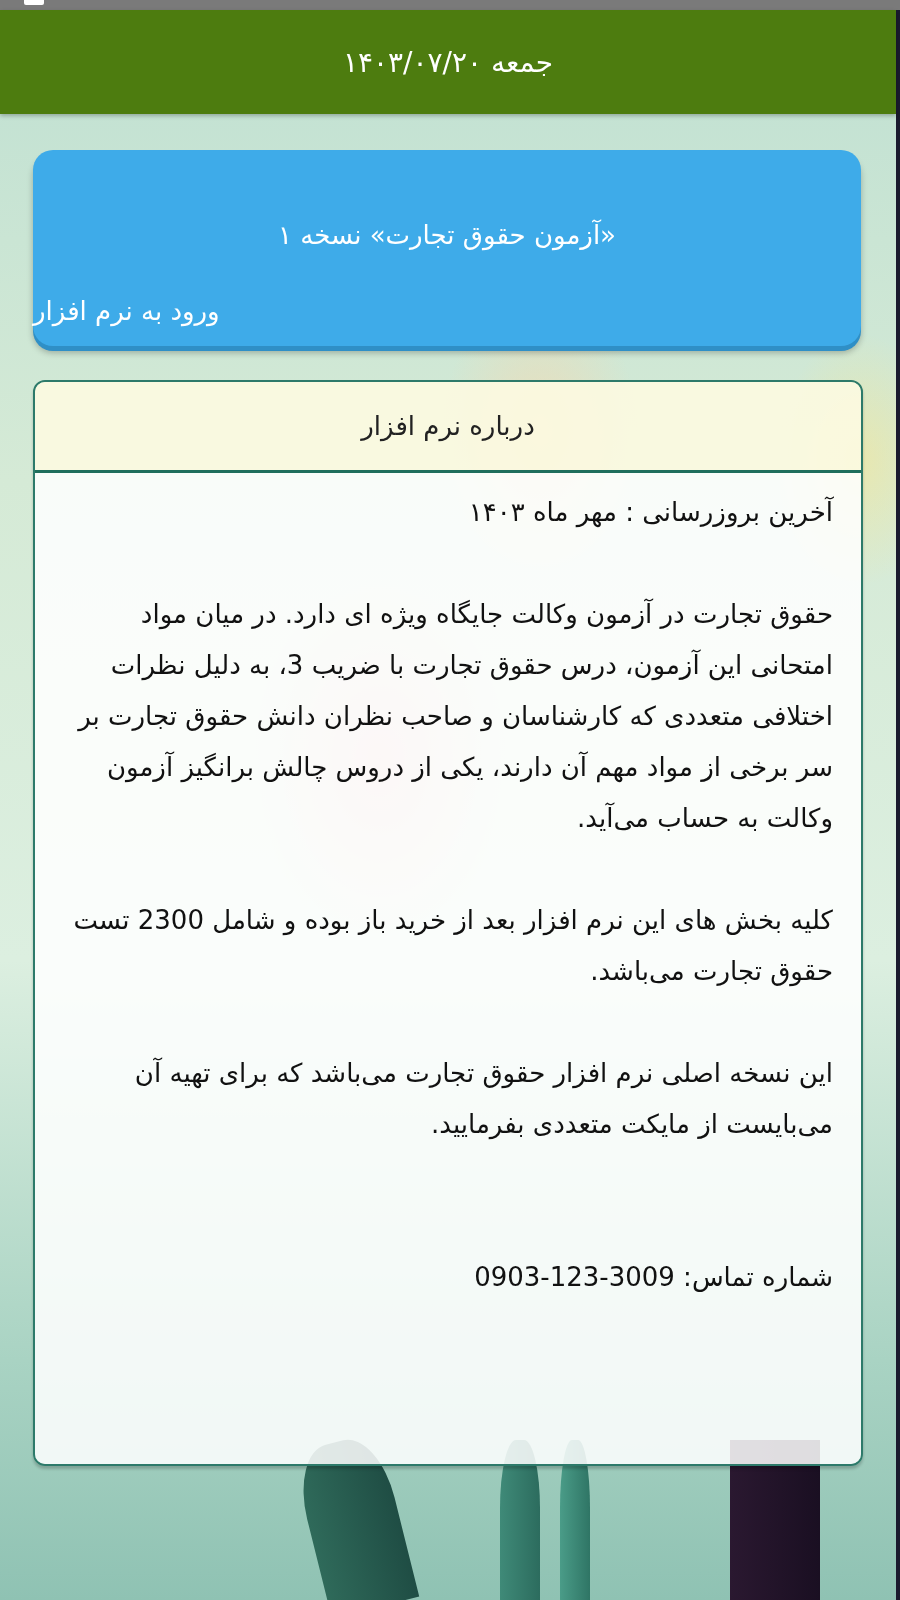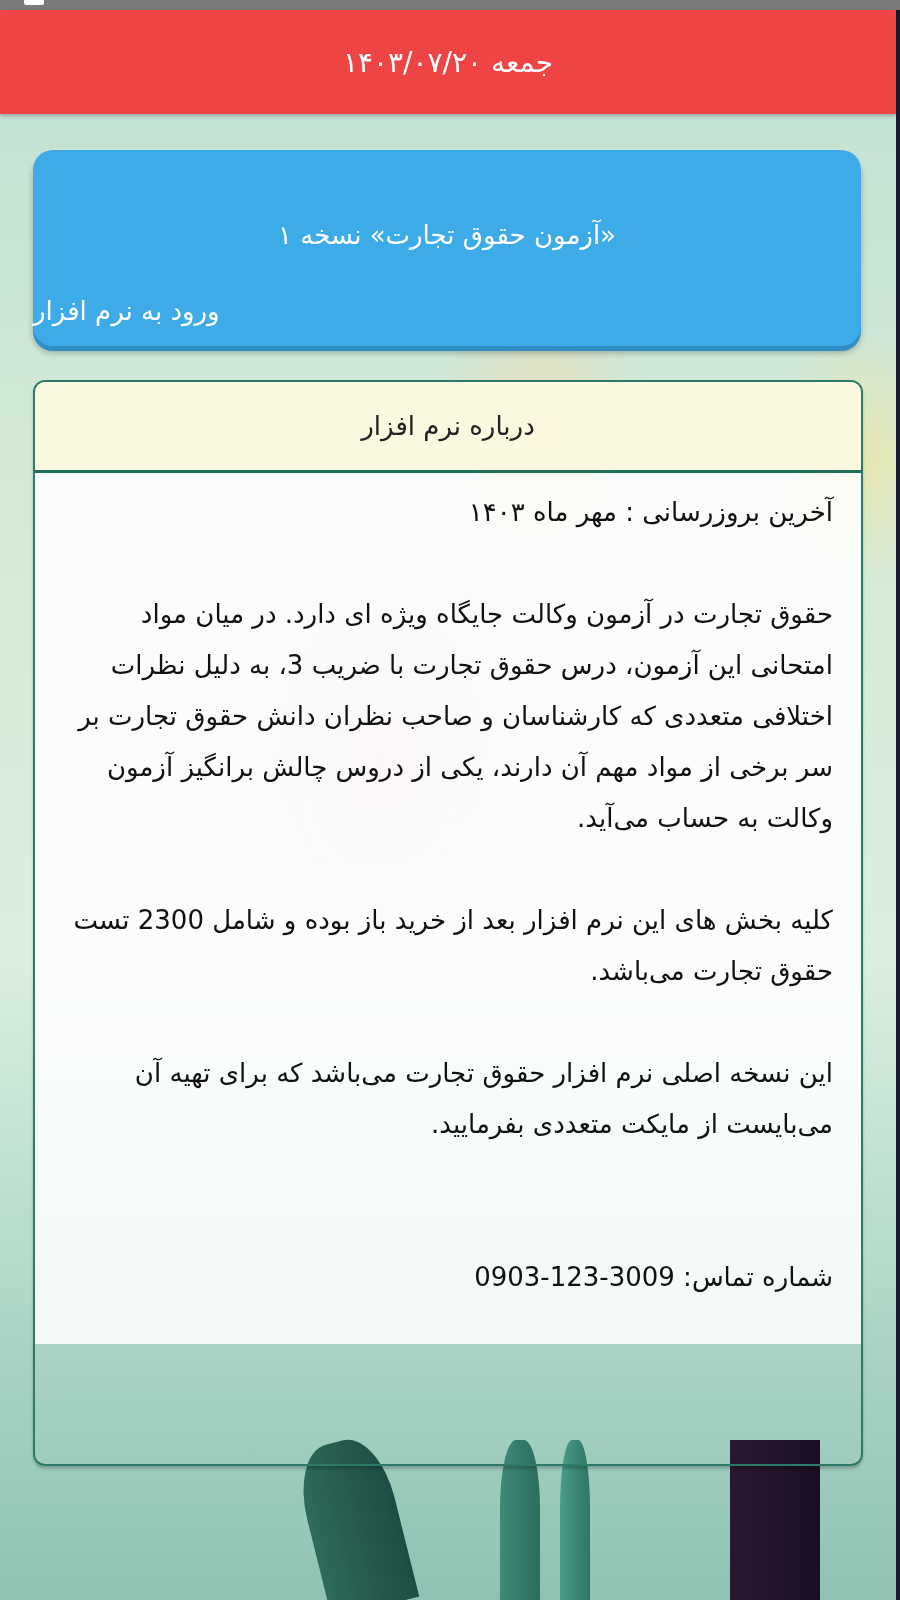--- a/index.html
+++ b/index.html
@@ -21,21 +21,21 @@
   .stem.s2 { left:500px; top:1440px; width:40px; height:170px; background:linear-gradient(90deg,#3f8a78,#2c6c5e); }
   .stem.s3 { left:560px; top:1440px; width:30px; height:170px; background:linear-gradient(90deg,#4a9c88,#2f7565); }
   .stem.s4 { left:730px; top:1440px; width:90px; height:170px; background:linear-gradient(90deg,#2a1830,#1a0f22); border-radius:0; }
   .right-edge { position:absolute; top:0; right:0; width:4px; height:1600px; background:#1a1a2e; }
 
   .status-bar { position:absolute; left:0; top:0; width:900px; height:10px; background:#7a7a7a; }
   .status-bar .notif { position:absolute; left:24px; top:0; width:20px; height:5px; background:#fff; border-radius:0 0 2px 2px; }
 
   .app-header {
     position:absolute; left:0; top:10px; width:896px; height:104px;
-    background:#ef4444; display:flex; align-items:center; justify-content:center;
+    background:#4d7c0f; display:flex; align-items:center; justify-content:center;
     box-shadow:0 2px 4px rgba(0,0,0,0.25);
   }
   .app-header .date { color:#fff; font-size:28px; direction:rtl; }
 
   .title-card {
     position:absolute; left:33px; top:150px; width:828px; height:196px;
     background:#3eabe9; border-radius:20px;
     box-shadow:0 5px 0 #2f8fc6, 0 7px 6px rgba(0,0,0,0.25);
     cursor:pointer;
   }
@@ -47,21 +47,21 @@
     border:2px solid #2d7a6a; border-radius:12px; overflow:hidden;
     box-shadow:0 3px 3px rgba(0,0,0,0.2);
   }
   .about-head {
     height:88px; background:rgba(252,250,225,0.92);
     border-bottom:3px solid #1f6e5c;
     display:flex; align-items:center; justify-content:center;
   }
   .about-head span { font-size:26px; color:#222; direction:rtl; }
   .about-body {
-    height:871px; background:rgba(255,255,255,0.86);
+    height:991px; background:rgba(255,255,255,0.86);
     padding:14px 28px 0 18px; box-sizing:border-box;
     direction:rtl; text-align:right; color:#111; font-size:26px; line-height:51px;
   }
   .about-body p { margin:0; }
   .gap1 { height:51px; }
   .gap2 { height:102px; }
   .ltr { direction:ltr; unicode-bidi:embed; }
 </style>
 </head>
 <body>

